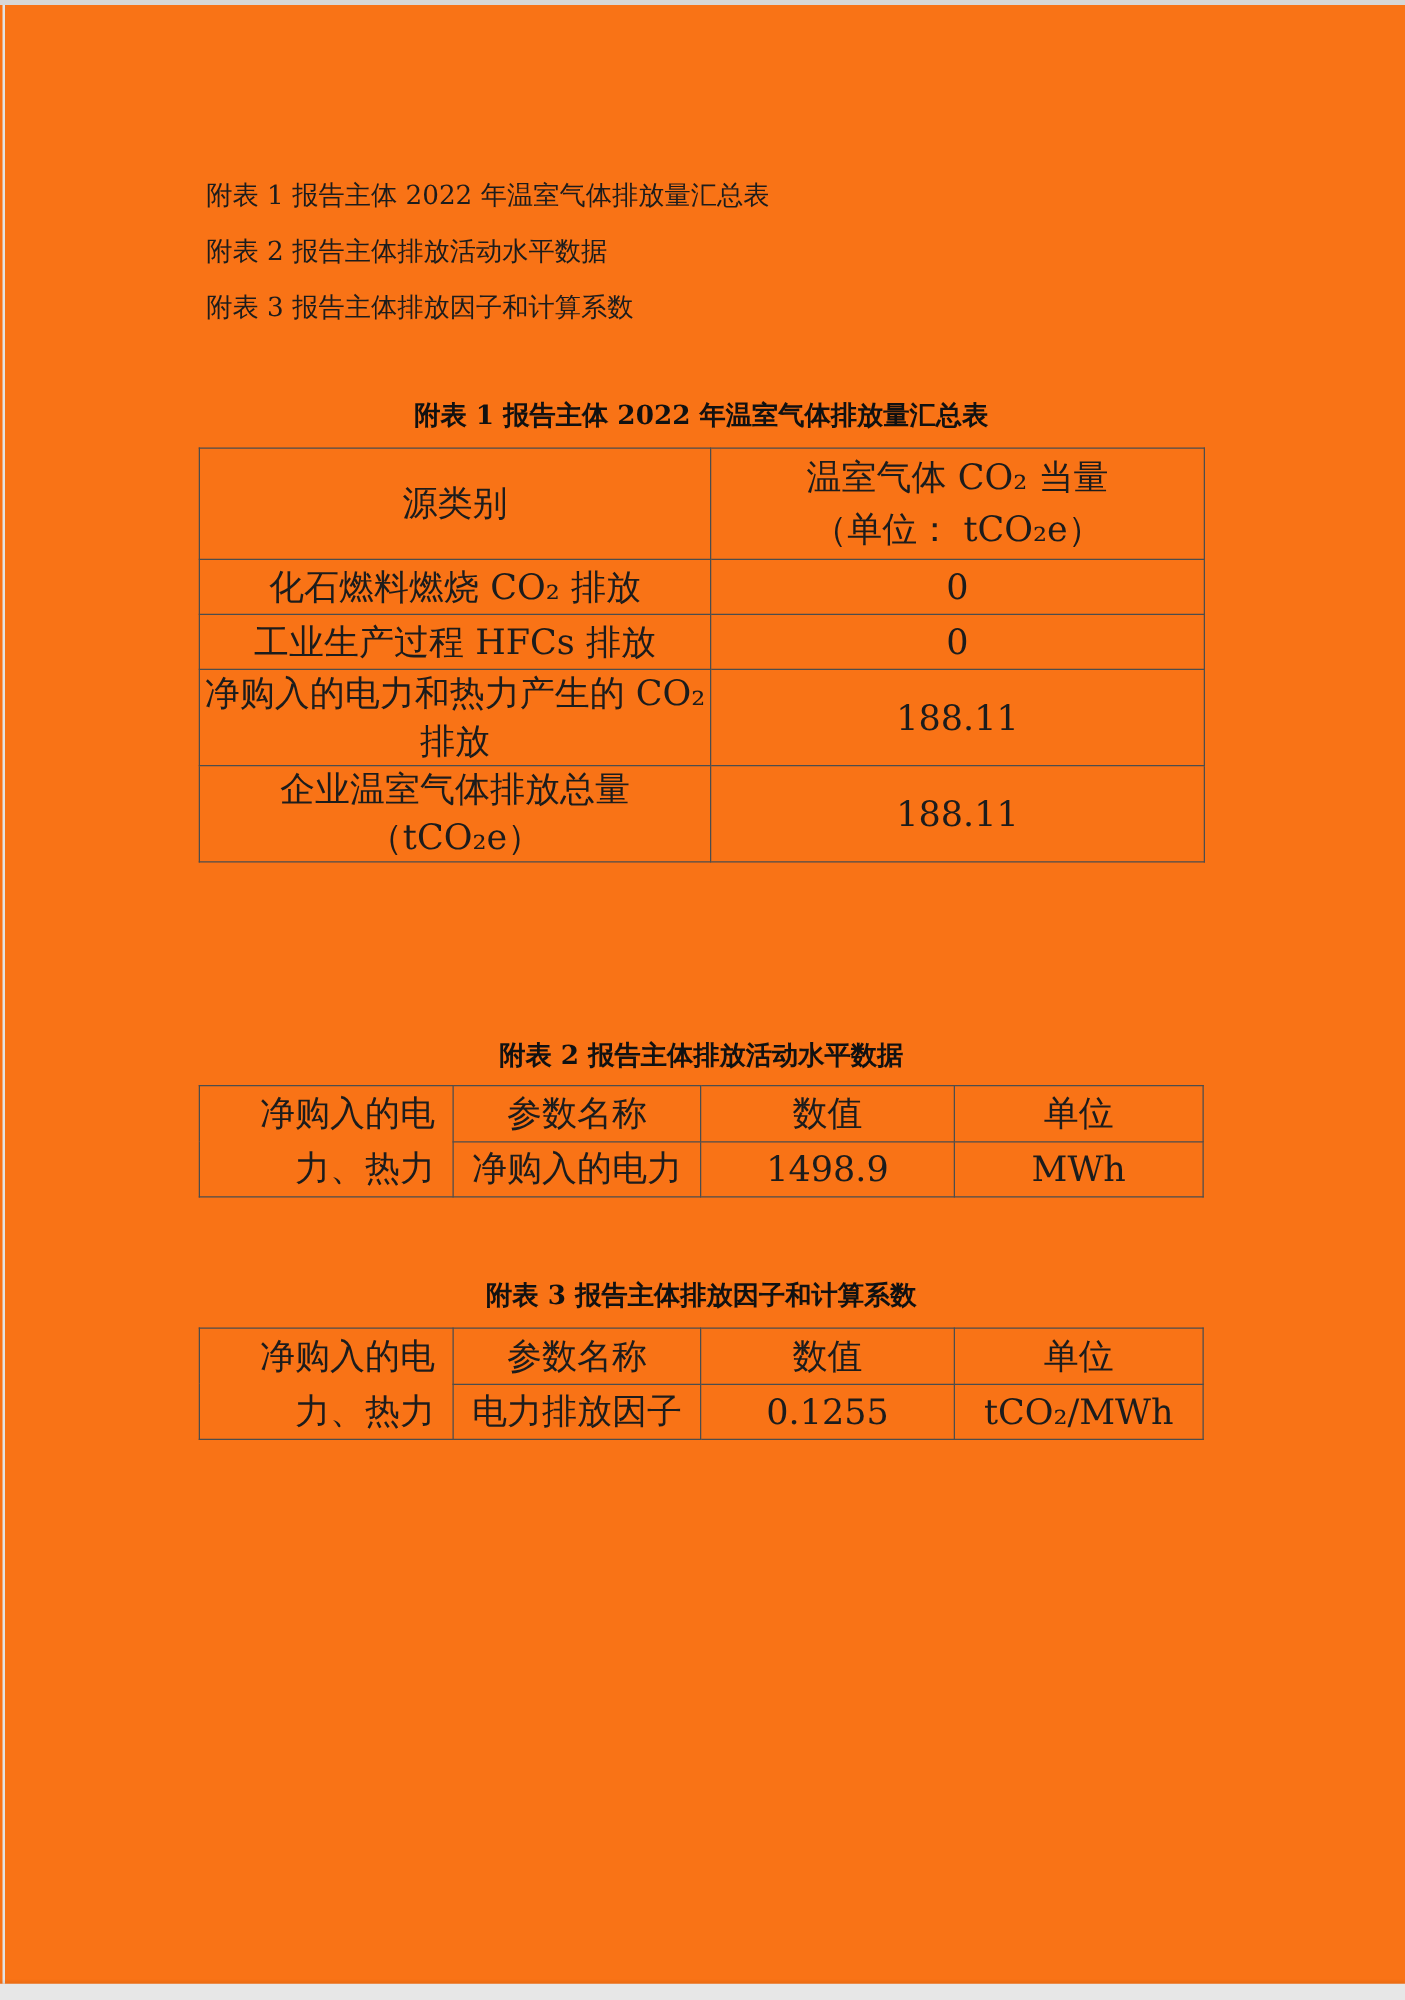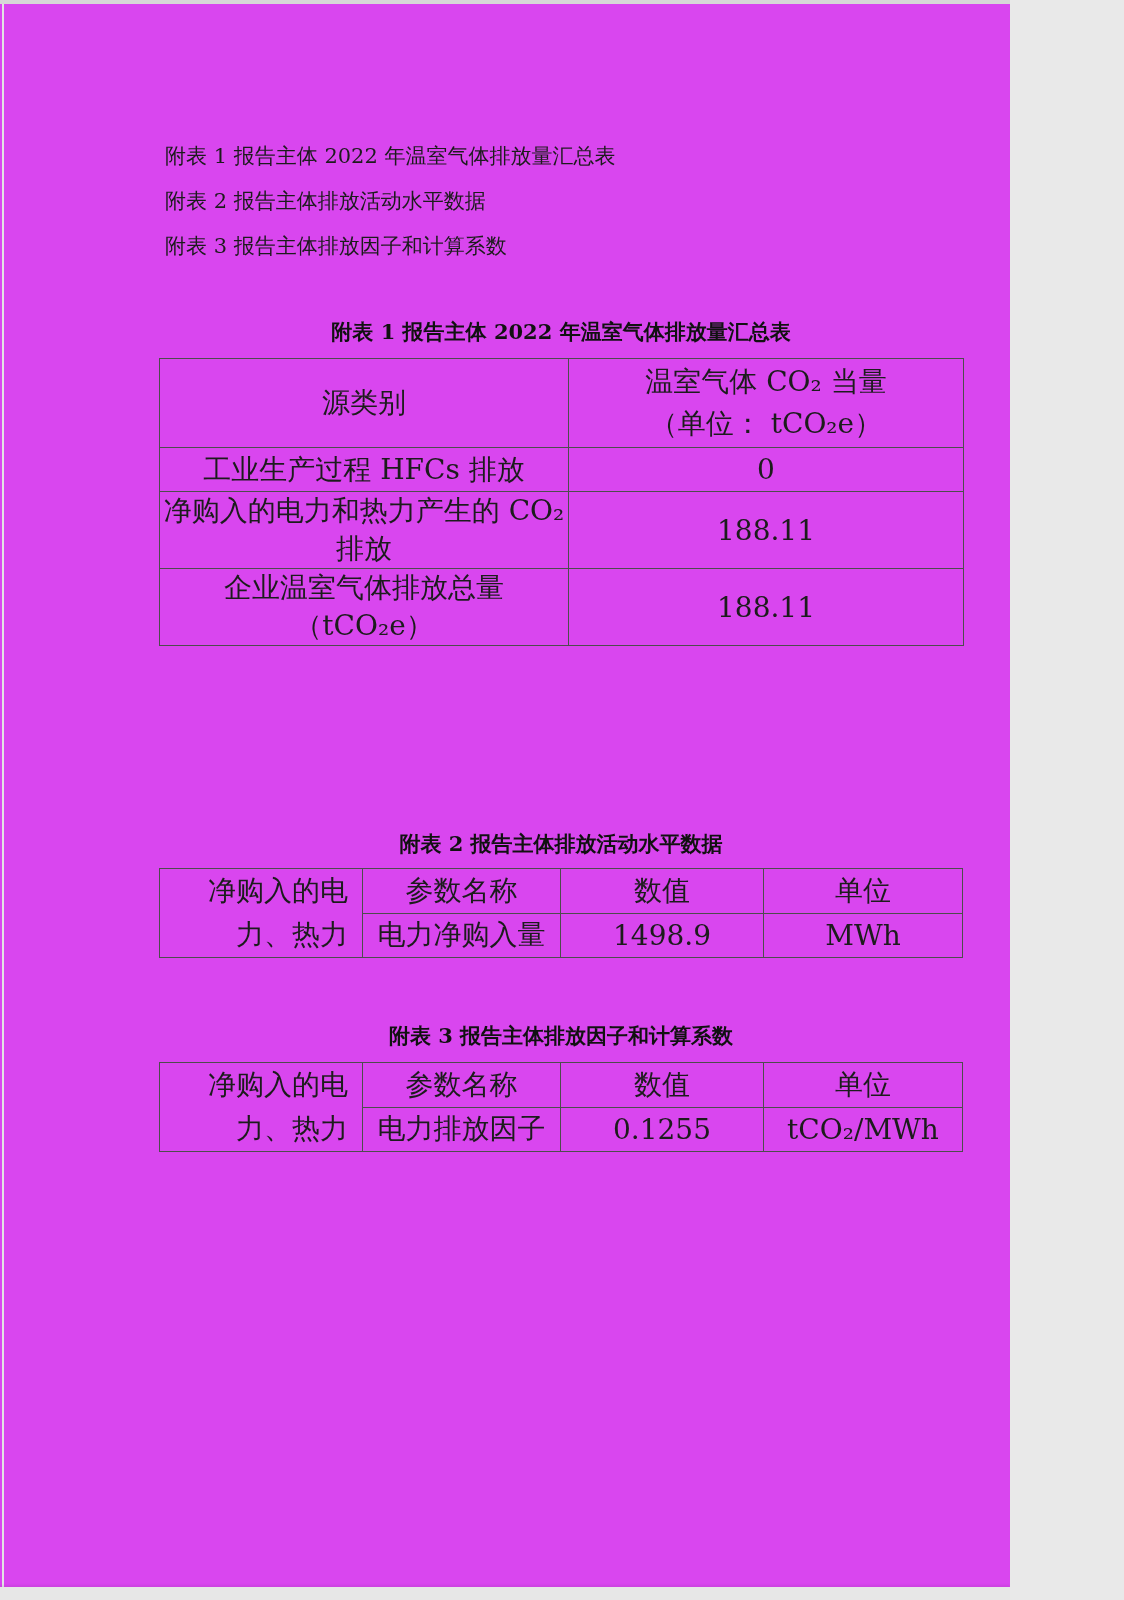--- a/index.html
+++ b/index.html
@@ -2,23 +2,23 @@
 <html><head>
 <meta charset="utf-8">
 <style>
   html, body {
     margin: 0;
     padding: 0;
     background: #e9e9e9;
   }
   .page {
     position: relative;
-    width: 1010px;
+    width: 1124px;
     height: 1600px;
-    background: #d946ef;
+    background: #f97316;
     font-family: "DejaVu Serif", "Liberation Serif", serif;
     color: #1c1c1c;
     overflow: hidden;
   }
   .edge-top {
     position: absolute; left: 0; top: 0;
     width: 100%; height: 4px;
     background: #d7d7d7;
   }
   .edge-bottom {
@@ -103,20 +103,24 @@
       </colgroup>
     <tbody>
       <tr class="head">
         <td>源类别</td>
         <td>
           <div class="head-line">温室气体 CO₂ 当量</div>
           <div class="head-line">（单位： tCO₂e）</div>
         </td>
       </tr>
       <tr class="row">
+        <td>化石燃料燃烧 CO₂ 排放</td>
+        <td>0</td>
+      </tr>
+      <tr class="row">
         <td>工业生产过程 HFCs 排放</td>
         <td>0</td>
       </tr>
       <tr class="row">
         <td>净购入的电力和热力产生的 CO₂ 排放</td>
         <td>188.11</td>
       </tr>
       <tr class="row">
         <td>企业温室气体排放总量（tCO₂e）</td>
         <td>188.11</td>
@@ -134,21 +138,21 @@
         <col style="width:199px">
       </colgroup>
     <tbody>
       <tr>
         <td rowspan="2" class="category-cell">净购入的电力、热力</td>
         <td>参数名称</td>
         <td>数值</td>
         <td>单位</td>
       </tr>
       <tr>
-        <td>电力净购入量</td>
+        <td>净购入的电力</td>
         <td>1498.9</td>
         <td>MWh</td>
       </tr>
     </tbody>
   </table>
 
   <div class="table-title title-3">附表 3  报告主体排放因子和计算系数</div>
 
   <table class="tbl-3">
     <colgroup>

